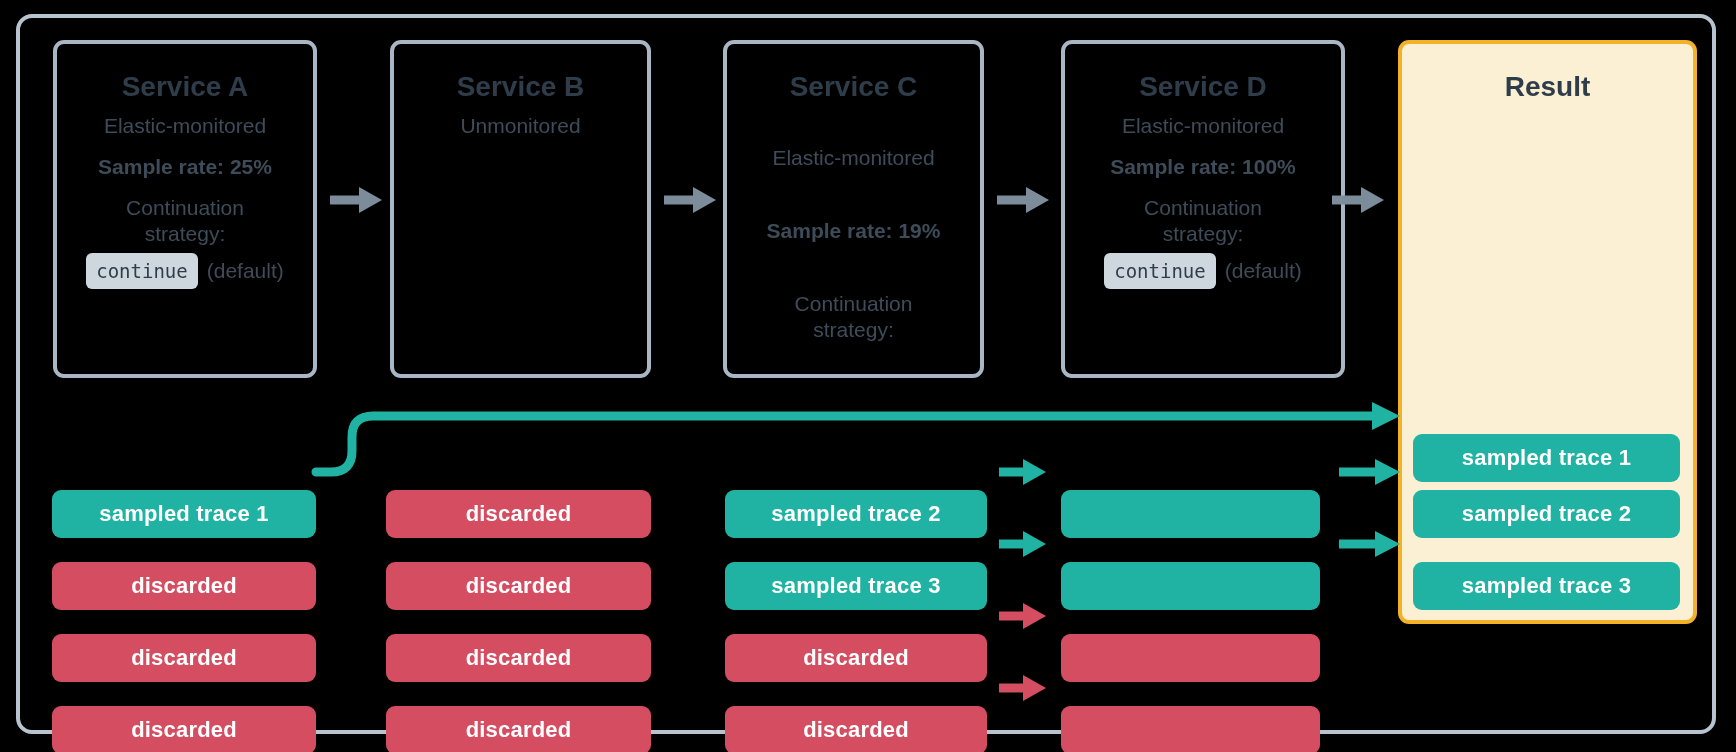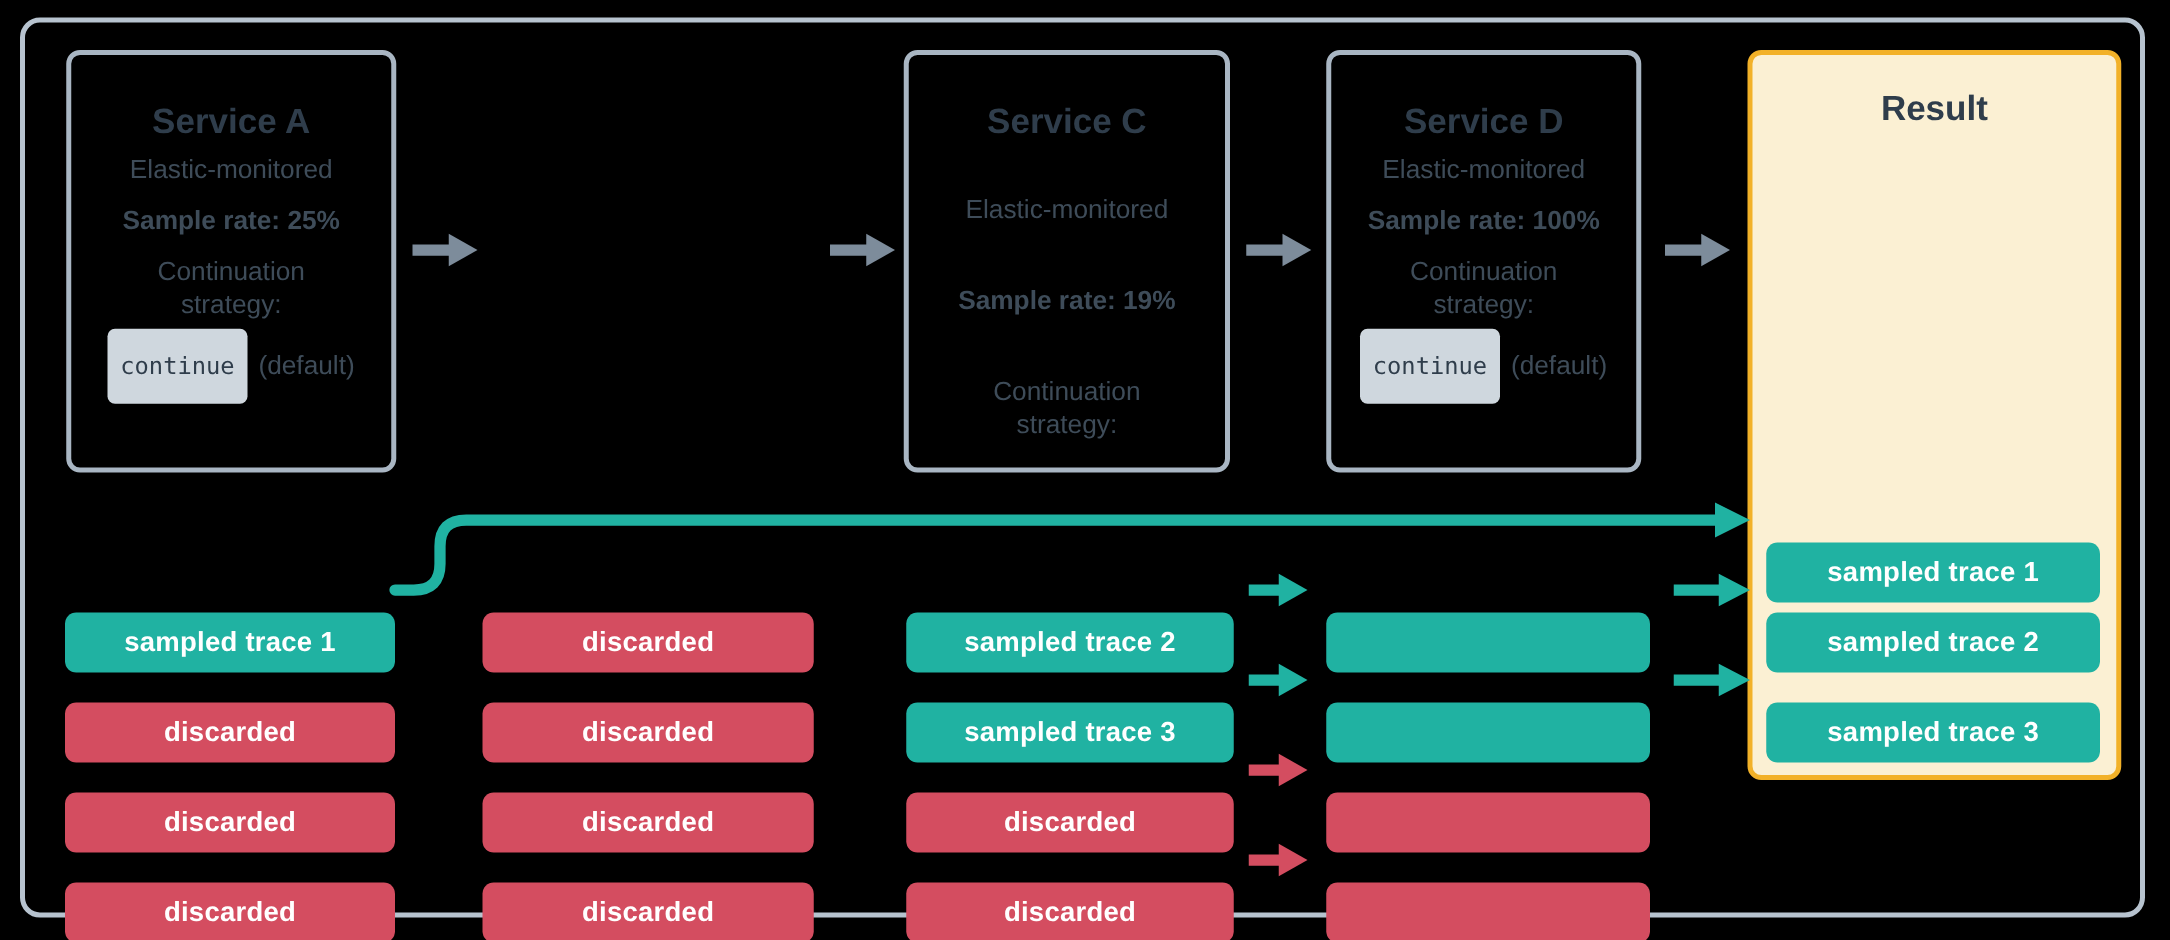--- a/index.html
+++ b/index.html
@@ -16,30 +16,30 @@
   .canvas{position:relative;width:1736px;height:752px;background:var(--background);overflow:hidden;}
 
   .frame{position:absolute;left:16px;top:14px;width:1700px;height:720px;
     border:4px solid var(--frame-border);border-radius:16px;}
 
   .service-box{position:absolute;top:40px;height:338px;border:4px solid var(--box-border);
     border-radius:11px;display:flex;flex-direction:column;align-items:center;text-align:center;}
   .box-a{left:53px;width:264px;}
   .box-b{left:390px;width:261px;}
   .box-c{left:723px;width:261px;gap:32px;}
-  .box-d{left:1061px;width:252px;}
+  .box-d{left:1061px;width:284px;}
 
-  .svc-title{margin-top:36px;font-size:28px;line-height:34px;font-weight:700;color:var(--title-text);}
+  .svc-title{margin-top:26px;font-size:28px;line-height:34px;font-weight:700;color:var(--title-text);}
   .svc-mon{margin-top:9px;font-size:21px;line-height:26px;font-weight:500;color:var(--body-text);}
   .svc-rate{margin-top:15px;font-size:21px;line-height:26px;font-weight:700;color:var(--body-text);}
   .svc-strategy{margin-top:15px;font-size:21px;line-height:26px;font-weight:500;color:var(--body-text);
     width:150px;}
   .chip-row{margin-top:6px;display:flex;align-items:center;gap:9px;}
   .code-chip{background:var(--chip-bg);color:var(--chip-text);border-radius:6px;
-    font-family:"DejaVu Sans Mono", monospace;font-size:19px;line-height:22px;padding:19px 10px;white-space:nowrap;}
+    font-family:"DejaVu Sans Mono", monospace;font-size:19px;line-height:22px;padding:7px 10px;white-space:nowrap;}
   .chip-note{font-size:21px;font-weight:500;color:var(--body-text);white-space:nowrap;}
 
   .result-box{position:absolute;left:1398px;top:40px;width:299px;height:584px;
     background:var(--yellow-fill);border:4px solid var(--yellow-border);border-radius:11px;}
   .result-title{margin-top:26px;text-align:center;font-size:28px;line-height:34px;font-weight:700;color:var(--title-text);}
 
   .pill{position:absolute;height:48px;border-radius:9px;display:flex;align-items:center;justify-content:center;
     color:var(--pill-text);font-size:22px;font-weight:600;letter-spacing:.2px;margin-top:42px;}
   .pill.sampled{background:var(--teal);}
   .pill.discarded{background:var(--red);}
@@ -73,20 +73,24 @@
     <div class="svc-title">Service A</div>
     <div class="svc-mon">Elastic-monitored</div>
     <div class="svc-rate">Sample rate: 25%</div>
     <div class="svc-strategy">Continuation strategy:</div>
     <div class="chip-row">
       <span class="code-chip">continue</span>
       <span class="chip-note">(default)</span>
     </div>
   </div>
 
+  <div class="service-box box-b">
+    <div class="svc-title">Service B</div>
+    <div class="svc-mon">Unmonitored</div>
+  </div>
 
   <div class="service-box box-c">
     <div class="svc-title">Service C</div>
     <div class="svc-mon">Elastic-monitored</div>
     <div class="svc-rate">Sample rate: 19%</div>
     <div class="svc-strategy">Continuation strategy:</div>
   </div>
 
   <div class="service-box box-d">
     <div class="svc-title">Service D</div>

